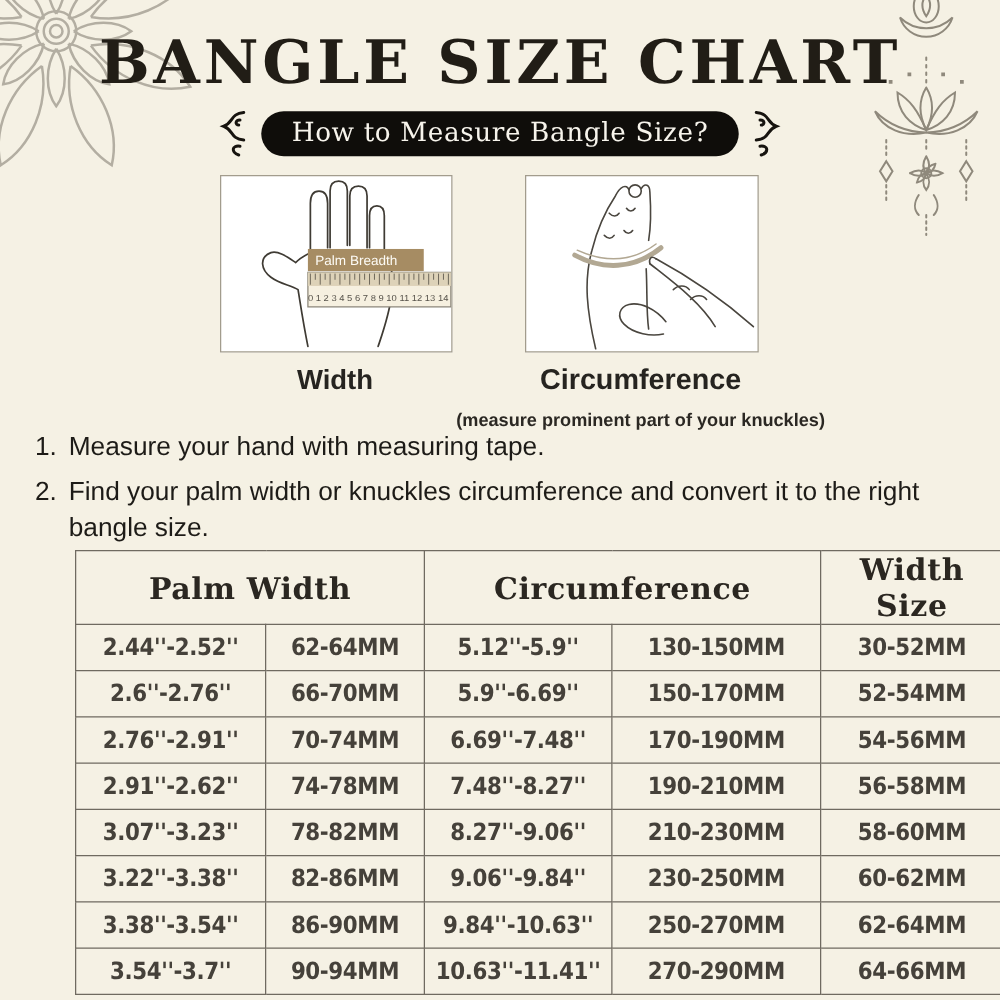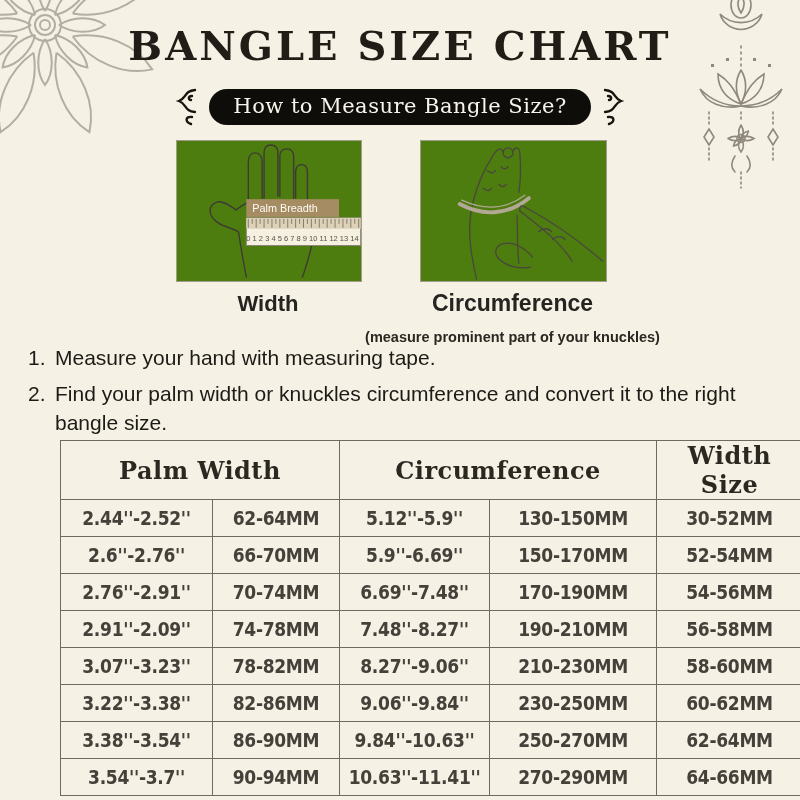--- a/index.html
+++ b/index.html
@@ -7,38 +7,38 @@
     position:relative;width:800px;height:800px;overflow:hidden;
     background:#f5f1e4;
     font-family:"Liberation Sans",sans-serif;
   }
   
   .mandala{position:absolute;left:0;top:0;}
   .lotus{position:absolute;right:6px;top:0;}
   
   .title{
     position:absolute;top:22px;left:0;width:100%;text-align:center;
-    font-family:"DejaVu Serif",serif;font-weight:bold;font-size:40px;
+    font-family:"DejaVu Serif",serif;font-weight:bold;font-size:48px;
     letter-spacing:3px;color:#211d16;
   }
   .pill-row{
     position:absolute;top:87px;left:0;width:100%;
     display:flex;justify-content:center;align-items:center;gap:10px;
   }
   .pill{
     background:#0f0d0a;color:#f7f4ec;border-radius:18px;
     padding:5px 24px 7px;font-family:"DejaVu Serif",serif;font-weight:normal;
     font-size:21px;letter-spacing:0.5px;
   }
   .flourish{width:28px;height:40px;}
   .flourish.right{transform:scaleX(-1);}
   
   .illus-box{
     position:absolute;top:140px;height:140px;
-    border:1px solid #a29c8d;background:#4d7c0f;
+    border:1px solid #a29c8d;background:#ffffff;
   }
   .illus-box.width-box{left:176px;width:184px;}
   .illus-box.circ-box{left:420px;width:185px;}
   .caption{
     position:absolute;text-align:center;color:#262420;
     font-weight:bold;
   }
   .caption.width-cap{top:291px;left:176px;width:184px;font-size:22px;}
   .caption.circ-cap{top:291px;left:360px;width:305px;font-size:23px;line-height:1.05;}
   .caption .note{display:block;font-size:14.5px;font-weight:bold;color:#2b2823;margin-top:15px;}
@@ -289,21 +289,21 @@
         <td>52-54MM</td>
       </tr>
       <tr>
         <td>2.76''-2.91''</td>
         <td>70-74MM</td>
         <td>6.69''-7.48''</td>
         <td>170-190MM</td>
         <td>54-56MM</td>
       </tr>
       <tr>
-        <td>2.91''-2.09''</td>
+        <td>2.91''-2.62''</td>
         <td>74-78MM</td>
         <td>7.48''-8.27''</td>
         <td>190-210MM</td>
         <td>56-58MM</td>
       </tr>
       <tr>
         <td>3.07''-3.23''</td>
         <td>78-82MM</td>
         <td>8.27''-9.06''</td>
         <td>210-230MM</td>

